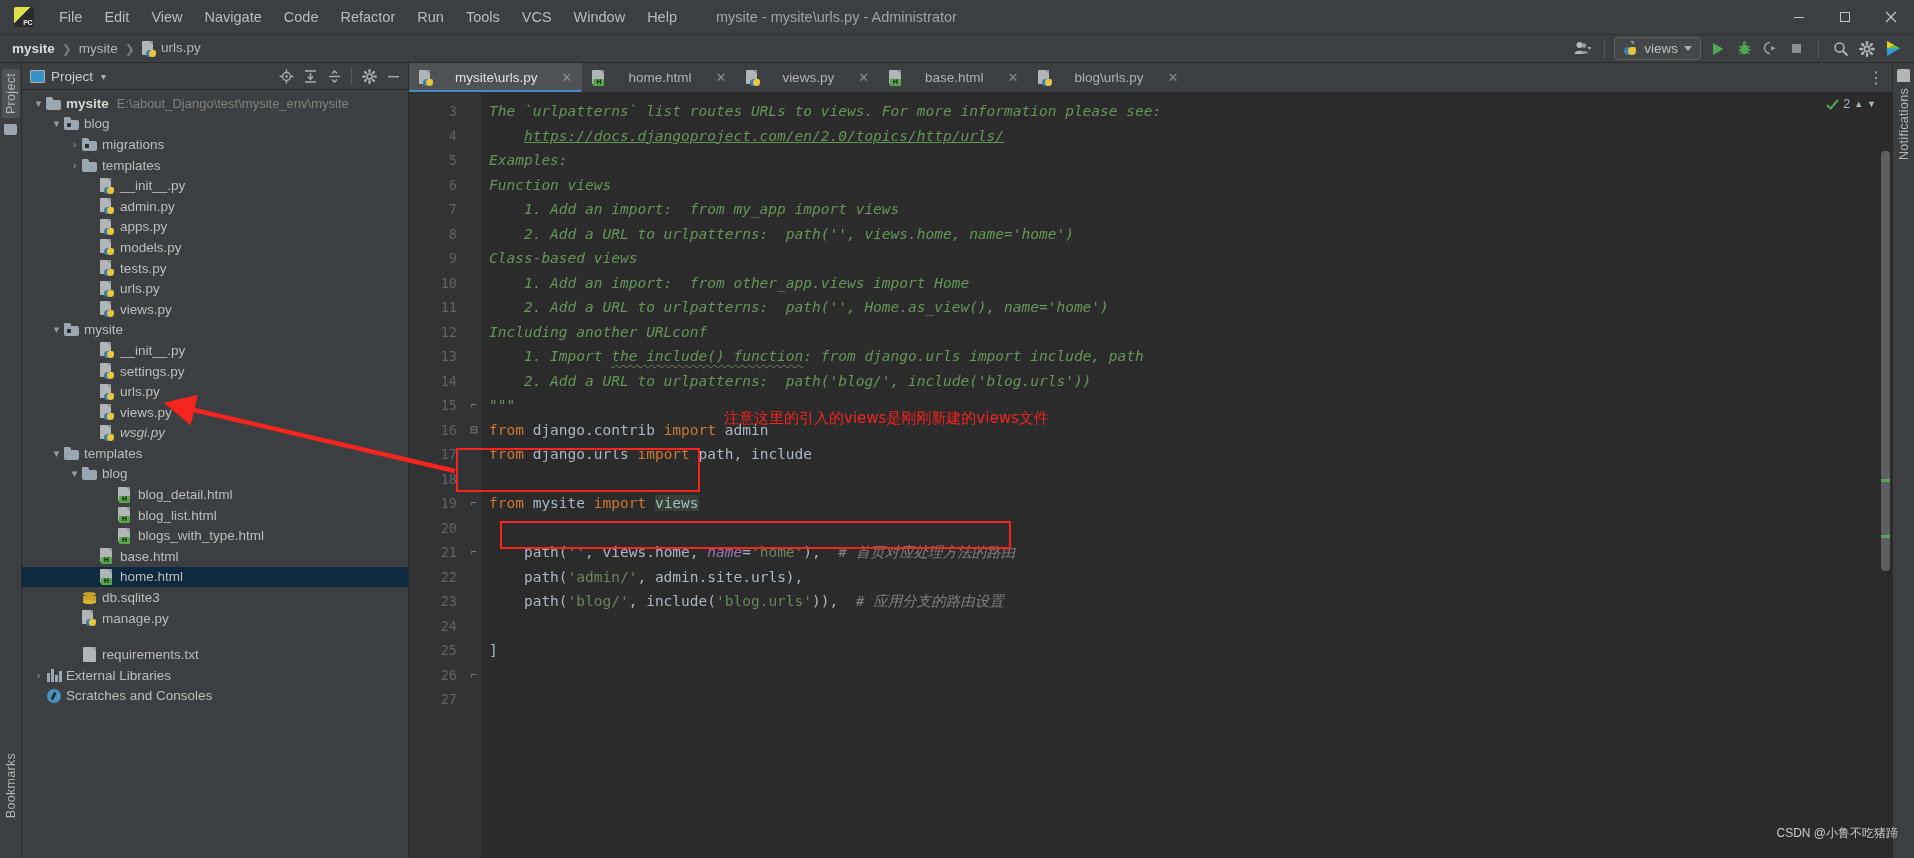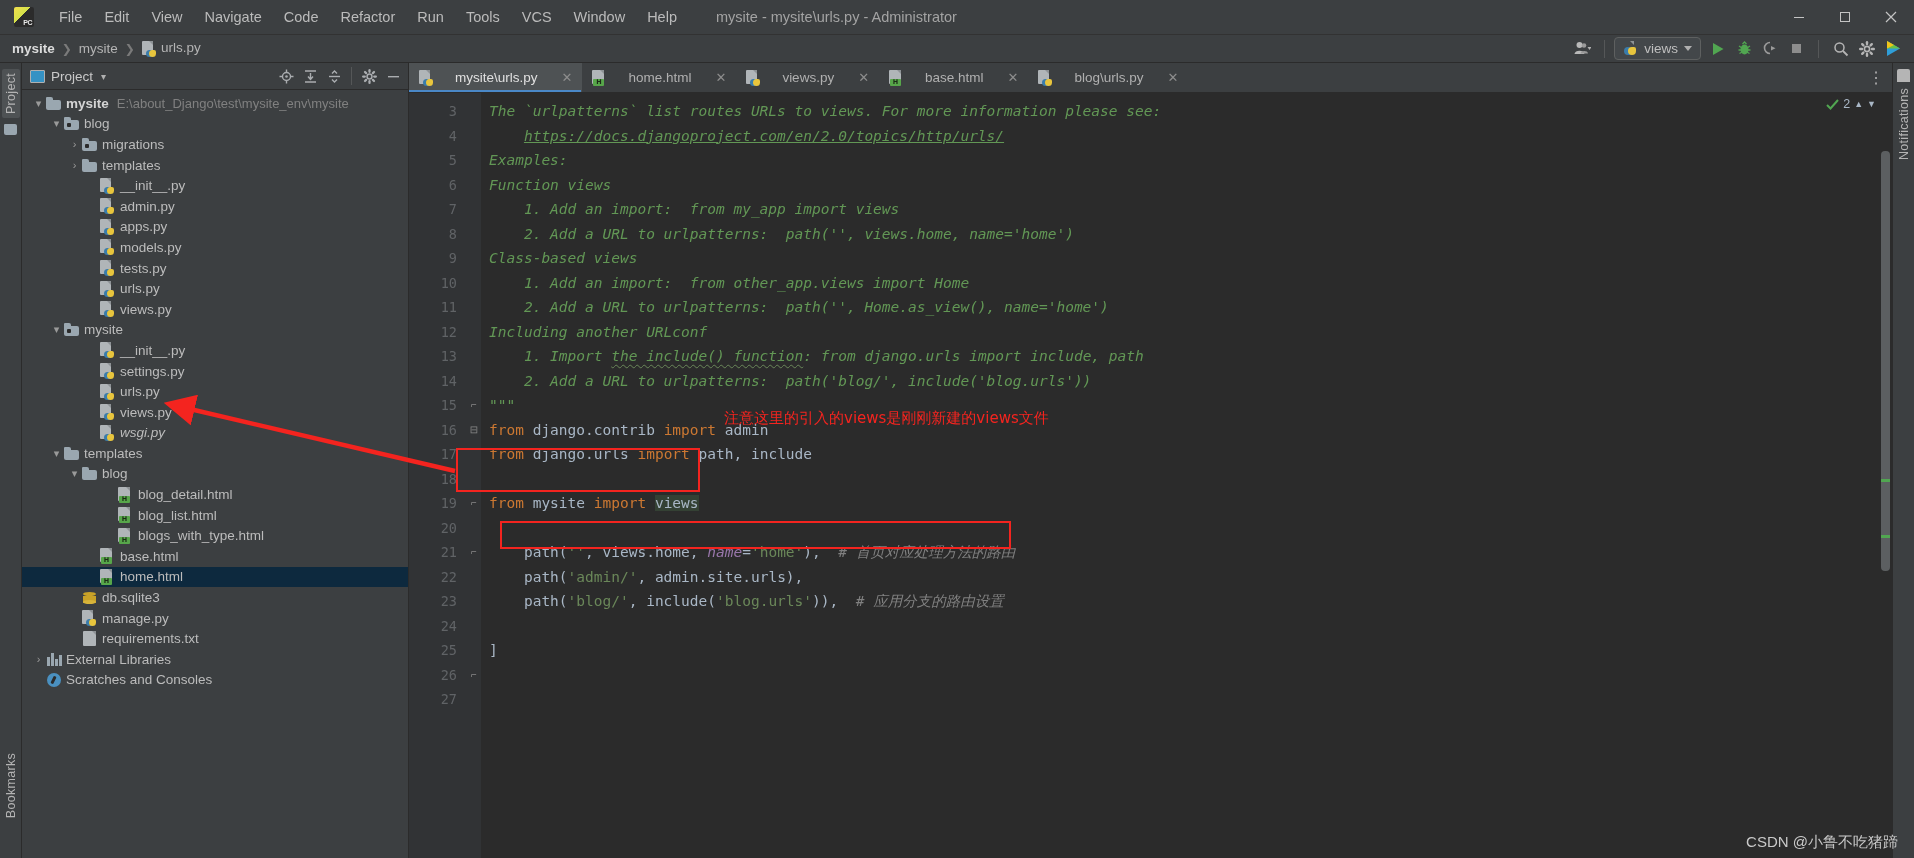--- a/index.html
+++ b/index.html
@@ -174,21 +174,21 @@
   
   .anno-box {
     position: absolute; border: 2px solid #f4241f; pointer-events: none; z-index: 20;
   }
   .anno-text {
     position: absolute; color: #f4241f; font-size: 15px; z-index: 21; white-space: nowrap;
     font-family: "DejaVu Sans", sans-serif;
   }
   .arrow-svg { position: absolute; left: 0; top: 0; pointer-events: none; z-index: 22; }
   .watermark {
-    position: absolute; right: 16px; bottom: 6px; color: #c9c9c9; font-size: 15px; z-index: 25;
+    position: absolute; right: 16px; bottom: 16px; color: #c9c9c9; font-size: 12px; z-index: 25;
   }
 
   .py-ico { width:15px; height:16px; position:relative; display:inline-block; }
   .py-ico .pg { position:absolute; left:0; top:0; width:11px; height:14px; background:#b0b5b8; border-radius:1px; }
   .py-ico .pg::after{content:"";position:absolute;right:0;top:0;border-left:4px solid transparent;border-top:4px solid #8d9295;}
   .py-ico .sn1 { position:absolute; left:4px; bottom:0px; width:7px; height:7px; border-radius:50% 50% 2px 50%; background:#3a7cab; }
   .py-ico .sn2 { position:absolute; left:7px; bottom:0px; width:7px; height:7px; border-radius:50% 2px 50% 50%; background:#e8c53d; }
 
   .html-ico { width:15px; height:16px; position:relative; display:inline-block; }
   .html-ico .pg { position:absolute; left:0; top:0; width:12px; height:14px; background:#b0b5b8; border-radius:1px; }
@@ -672,21 +672,21 @@
             <span class="arrow" style="font-size: 11px;"></span>
             <span class="node-ico">
               <span class="py-ico">
                 <span class="pg"></span>
                 <span class="sn1"></span>
                 <span class="sn2"></span>
               </span>
             </span>
             <span class="node-label">manage.py</span>
           </div>
-          <div class="node" style="padding-left: 46px;">
+          <div class="node" style="padding-left: 46px; margin-top: 16px;">
             <span class="arrow" style="font-size: 11px;"></span>
             <span class="node-ico">
               <span class="txt-ico"></span>
             </span>
             <span class="node-label">requirements.txt</span>
           </div>
           <div class="node" style="padding-left: 10px;">
             <span class="arrow" style="font-size: 11px;">›</span>
             <span class="node-ico">
               <span class="lib-ico">

